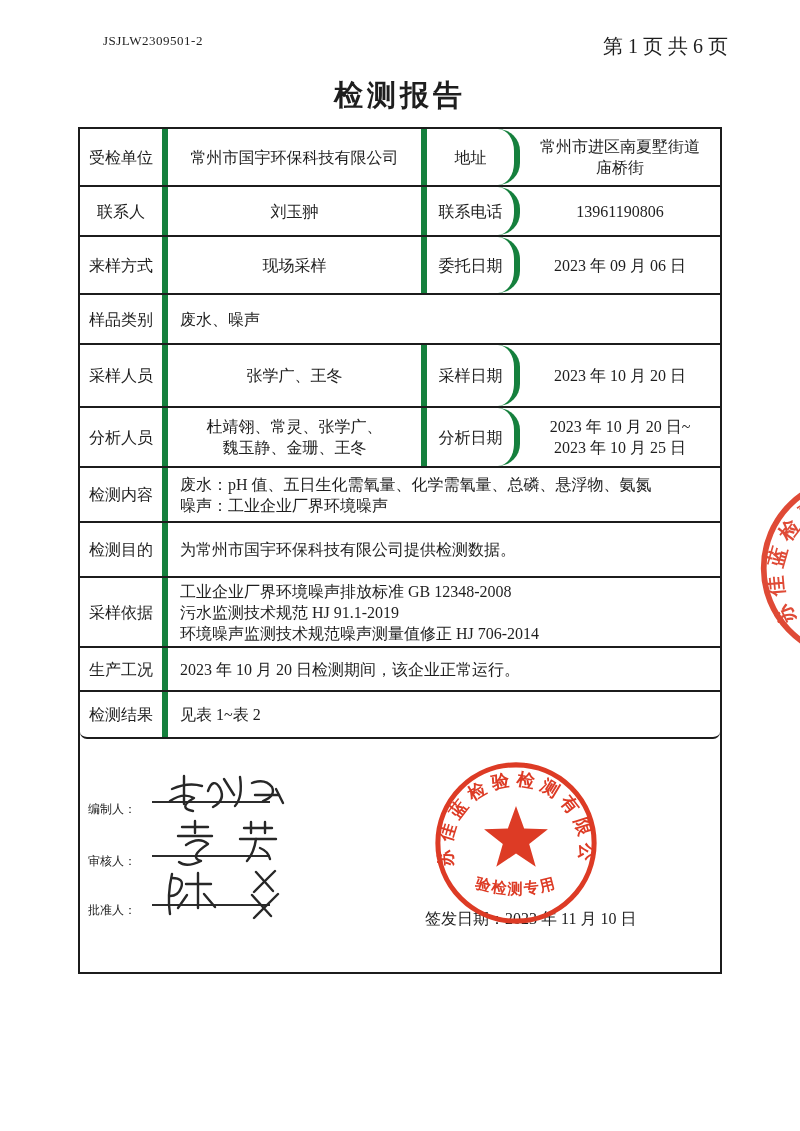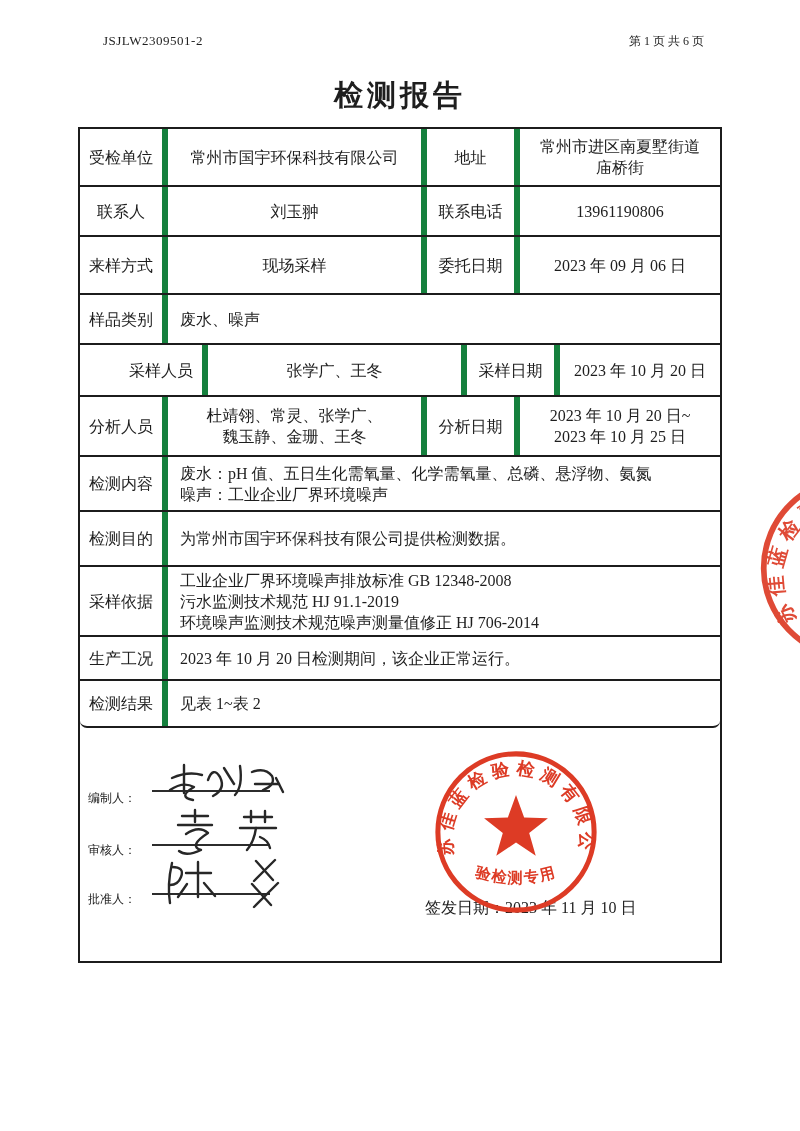--- a/index.html
+++ b/index.html
@@ -4,37 +4,37 @@
 <style>
   * { margin:0; padding:0; box-sizing:border-box; }
   html,body { background:#ffffff; }
   .page {
     position:relative; width:800px; height:1131px; margin:0 auto;
     background:#ffffff; overflow:hidden;
     font-family:"Liberation Serif","DejaVu Serif",serif;
     color:#1e1e1e;
   }
   .hdr-code { position:absolute; left:103px; top:33px; font-size:13px; letter-spacing:.5px; }
-  .hdr-page { position:absolute; right:96px; top:33px; font-size:12px; }
+  .hdr-page { position:absolute; right:72px; top:33px; font-size:20px; }
   .title { position:absolute; left:0; right:0; top:76px; text-align:center;
            font-size:29px; font-weight:bold; letter-spacing:4px; }
 
   .rtable { position:absolute; left:78px; top:127px; width:644px; border:2px solid #1c1c1c; }
   .trow { display:flex; border-bottom:2px solid #1c1c1c; }
   .trow:last-child { border-bottom:none; }
   .cell { border-right:6px solid #15803d; display:flex; align-items:center;
           justify-content:center; text-align:center; font-size:16px; line-height:21px;
           padding:2px 6px; white-space:pre-line; }
   .cell:last-child { border-right:none; }
   .c1 { width:88px; flex:none; }
   .c2 { width:259px; flex:none; }
-  .c3 { width:93px; flex:none; }
+  .c3 { width:93px; flex:none;border-radius:22px; }
   .c4 { flex:1; }
   .wide { flex:1; justify-content:flex-start; text-align:left; padding-left:12px; }
-  .h58 { height:58px; } .h50 { height:50px; } .h52 { height:52px;padding-left:40px; }
+  .h58 { height:58px; } .h50 { height:50px; } .h52 { height:63px; }
   .h60 { height:60px; } .h55 { height:55px; } .h70 { height:70px; }
   .h53 { height:44px; } .h47 { height:47px;border-radius:7px; } .hsig { height:233px; position:relative; }
 
   .sig-label { position:absolute; left:8px; font-size:12px; }
   .sig-line  { position:absolute; left:72px; width:118px; border-bottom:2px solid #2c2c2c; }
   .sig-svg   { position:absolute; }
   .sig-svg path { stroke:#272727; stroke-width:2.4; fill:none;
                   stroke-linecap:round; stroke-linejoin:round; }
   .issue-date { position:absolute; left:345px; top:170px; font-size:16px; }
 

